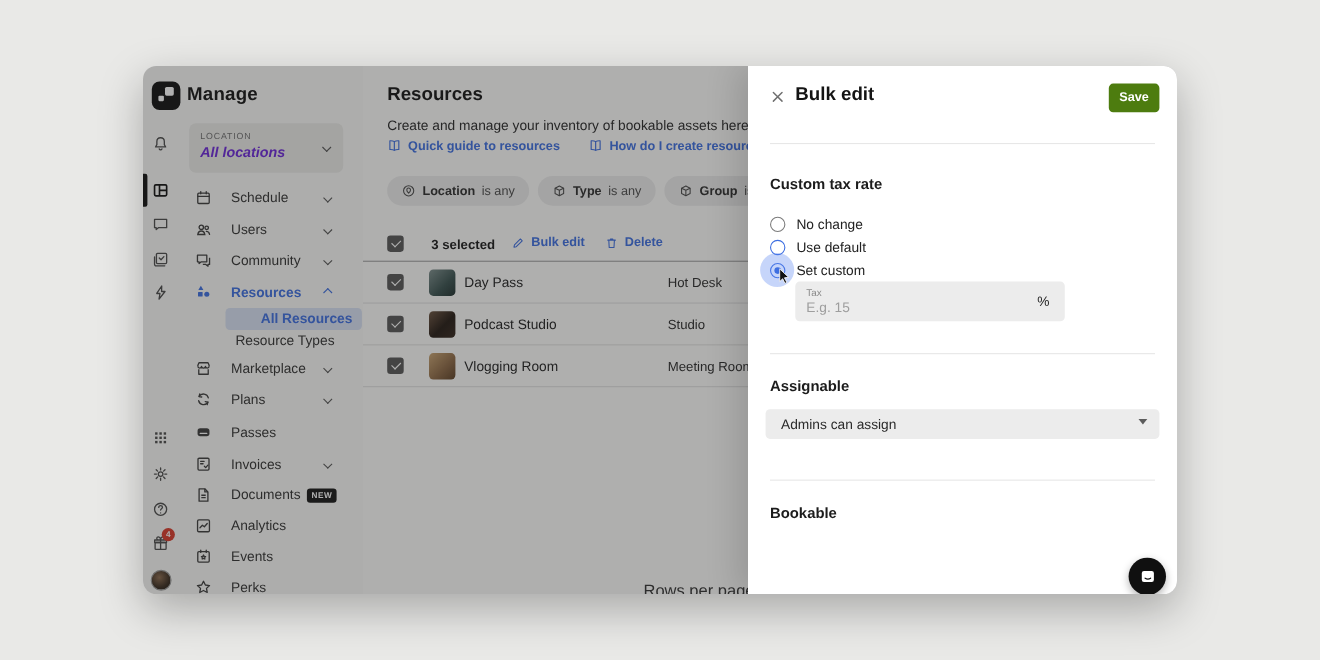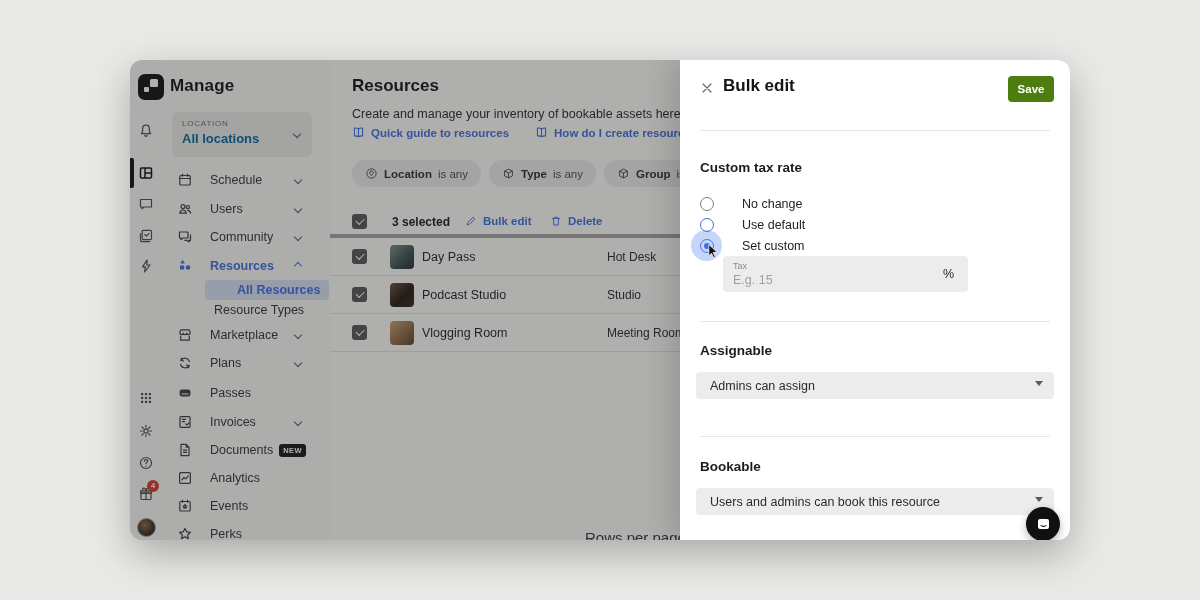--- a/index.html
+++ b/index.html
@@ -25,21 +25,21 @@
   .gift-badge { position:absolute; left:17px; top:420px; min-width:12px; height:12px; border-radius:6px;
                 background:#d93a2b; color:#fff; font-size:7.5px; font-weight:bold; text-align:center; line-height:12px; padding:0 2px; }
   .avatar { position:absolute; left:7px; top:458px; width:19px; height:19px; border-radius:50%;
             background:radial-gradient(circle at 40% 35%, #8a6a4e, #3a2c20 60%, #17120d); border:1px solid #9b9b9b; }
 
   
   .sidebar { position:absolute; left:33px; top:0; bottom:0; width:167px; }
   .manage-title { position:absolute; left:7px; top:16px; font-size:17px; font-weight:bold; color:#141414; letter-spacing:.2px; }
   .loc-box { position:absolute; left:9px; top:52px; width:140px; height:45px; background:#ececea; border-radius:6px; padding:7px 10px; cursor:pointer; }
   .loc-label { font-size:8px; letter-spacing:.8px; color:#6e6e6e; }
-  .loc-value { font-size:13px; font-weight:bold; color:#0369a1; margin-top:3px; }
+  .loc-value { font-size:13px; font-weight:bold; color:#6d28d9; margin-top:3px;font-style:italic; }
   .loc-chev { position:absolute; right:12px; top:19px; }
   .chev { display:inline-block; width:6px; height:6px; border-right:1.4px solid #555; border-bottom:1.4px solid #555; transform:rotate(45deg); }
   .chev.up { transform:rotate(-135deg); border-color:#3e6fe1; }
 
   .nav-item { position:absolute; left:0; width:160px; height:20px; display:flex; align-items:center; cursor:pointer; }
   .nav-item .n-ic { width:16px; height:16px; margin-left:14px; color:#3c3c3c; flex:none; }
   .nav-item .n-ic svg { width:16px; height:16px; display:block; }
   .nav-label { margin-left:17px; font-size:12.5px; color:#333; white-space:nowrap; }
   .nav-item .n-chev { position:absolute; right:22px; top:7px; }
   .nav-item.blue .nav-label { color:#3e6fe1; font-weight:bold; }
@@ -58,21 +58,21 @@
   .links-row { position:absolute; left:22px; top:66px; display:flex; gap:26px; }
   .help-link { display:flex; align-items:center; gap:6px; color:#3e6fe1; font-size:11.5px; font-weight:bold; cursor:pointer; }
   .help-link svg { width:13px; height:13px; }
   .chips { position:absolute; left:22px; top:100px; display:flex; gap:8px; }
   .chip { height:27px; background:#ececec; border-radius:14px; display:flex; align-items:center; gap:6px;
           padding:0 13px; white-space:nowrap; cursor:pointer; }
   .chip svg { width:13px; height:13px; color:#4a4a4a; }
   .chip .c-name { font-size:11.5px; font-weight:bold; color:#2e2e2e; }
   .chip .c-cond { font-size:11.5px; color:#4a4a4a; }
 
-  .thead { position:absolute; left:0; top:146px; width:560px; height:32px; border-bottom:4px solid #a3a3a3; }
+  .thead { position:absolute; left:0; top:146px; width:560px; height:32px; border-bottom:1px solid #a3a3a3; }
   .checkbox { position:absolute; left:22px; width:15px; height:15px; background:#565656; border-radius:3px; cursor:pointer; }
   .checkbox::after { content:""; position:absolute; left:3.5px; top:4px; width:7px; height:3.5px;
                      border-left:1.8px solid #fff; border-bottom:1.8px solid #fff; transform:rotate(-45deg); }
   .thead .checkbox { top:8px; }
   .sel-count { position:absolute; left:62px; top:9px; font-size:12px; font-weight:bold; color:#1a1a1a; }
   .tbtn { position:absolute; top:9px; display:flex; align-items:center; gap:6px; color:#3e6fe1;
           font-size:11.5px; font-weight:bold; cursor:pointer; }
   .tbtn svg { width:12px; height:12px; }
   .trow { position:absolute; left:0; width:560px; height:38px; border-bottom:1px solid #e3e3e1; cursor:pointer; }
   .trow .checkbox { top:11px; }
@@ -89,21 +89,21 @@
   
   .panel { position:absolute; right:0; top:0; bottom:0; width:390px; background:#ffffff; z-index:3;
            box-shadow:-10px 0 28px rgba(0,0,0,.14); }
   .close-x { position:absolute; left:20px; top:21px; width:14px; height:14px; color:#6f6f6f; cursor:pointer; }
   .close-x svg { width:14px; height:14px; display:block; }
   .panel-title { position:absolute; left:43px; top:16px; font-size:17px; font-weight:bold; color:#141414; }
   .save-btn { position:absolute; right:16px; top:16px; width:46px; height:26px; background:#4d7c0f; border:none;
               border-radius:4px; color:#fff; font-size:11.5px; font-weight:bold; font-family:inherit; cursor:pointer; }
   .divider { position:absolute; left:20px; right:20px; height:1px; background:#e7e7e7; }
   .sec-heading { position:absolute; left:20px; font-size:13.5px; font-weight:bold; color:#1c1c1c; }
-  .radio-row { position:absolute; left:20px; height:20px; display:flex; align-items:center; gap:28px; cursor:pointer; }
+  .radio-row { position:absolute; left:20px; height:20px; display:flex; align-items:center; gap:10px; cursor:pointer; }
   .radio { position:relative; width:14px; height:14px; border-radius:50%; flex:none; }
   .radio.gray { border:1.6px solid #7c7c7c; }
   .radio.blue { border:1.6px solid #3e6fe1; }
   .radio .dot { position:absolute; left:2.5px; top:2.5px; width:6px; height:6px; border-radius:50%; background:#3e6fe1; }
   .halo { position:absolute; left:-10px; top:-10px; width:31px; height:31px; border-radius:50%; background:rgba(92,134,241,.35); }
   .radio-label { font-size:12.5px; color:#222; }
   .tax-field { position:absolute; left:43px; top:196px; width:245px; height:36px; background:#ececec; border-radius:4px; cursor:text;text-decoration:underline; }
   .tax-label { position:absolute; left:10px; top:5px; font-size:9px; color:#8a8a8a; }
   .tax-ph { position:absolute; left:10px; top:17px; font-size:12.5px; color:#9e9e9e; }
   .tax-suffix { position:absolute; right:14px; top:11px; font-size:12.5px; color:#1f1f1f; }
@@ -475,24 +475,20 @@
 
       <div class="divider" style="top:261px"></div>
       <div class="sec-heading" style="top:283px">Assignable</div>
       <div class="select" style="top:312px">
         <span class="s-value">Admins can assign</span>
         <span class="s-chev"></span>
       </div>
 
       <div class="divider" style="top:376px"></div>
       <div class="sec-heading" style="top:399px">Bookable</div>
-      <div class="select" style="top:428px">
-        <span class="s-value">Users and admins can book this resource</span>
-        <span class="s-chev"></span>
-      </div>
 
       <div class="intercom">
         <svg viewBox="0 0 17 17">
             <rect x="3" y="3" width="11" height="10" rx="2" fill="#fff"></rect>
             <path d="M6 9.6c1.6 1 3.4 1 5 0" stroke="#101010" stroke-width="1.1" fill="none" stroke-linecap="round"></path>
           </svg>
       </div>
     </div>
 
   </div>

